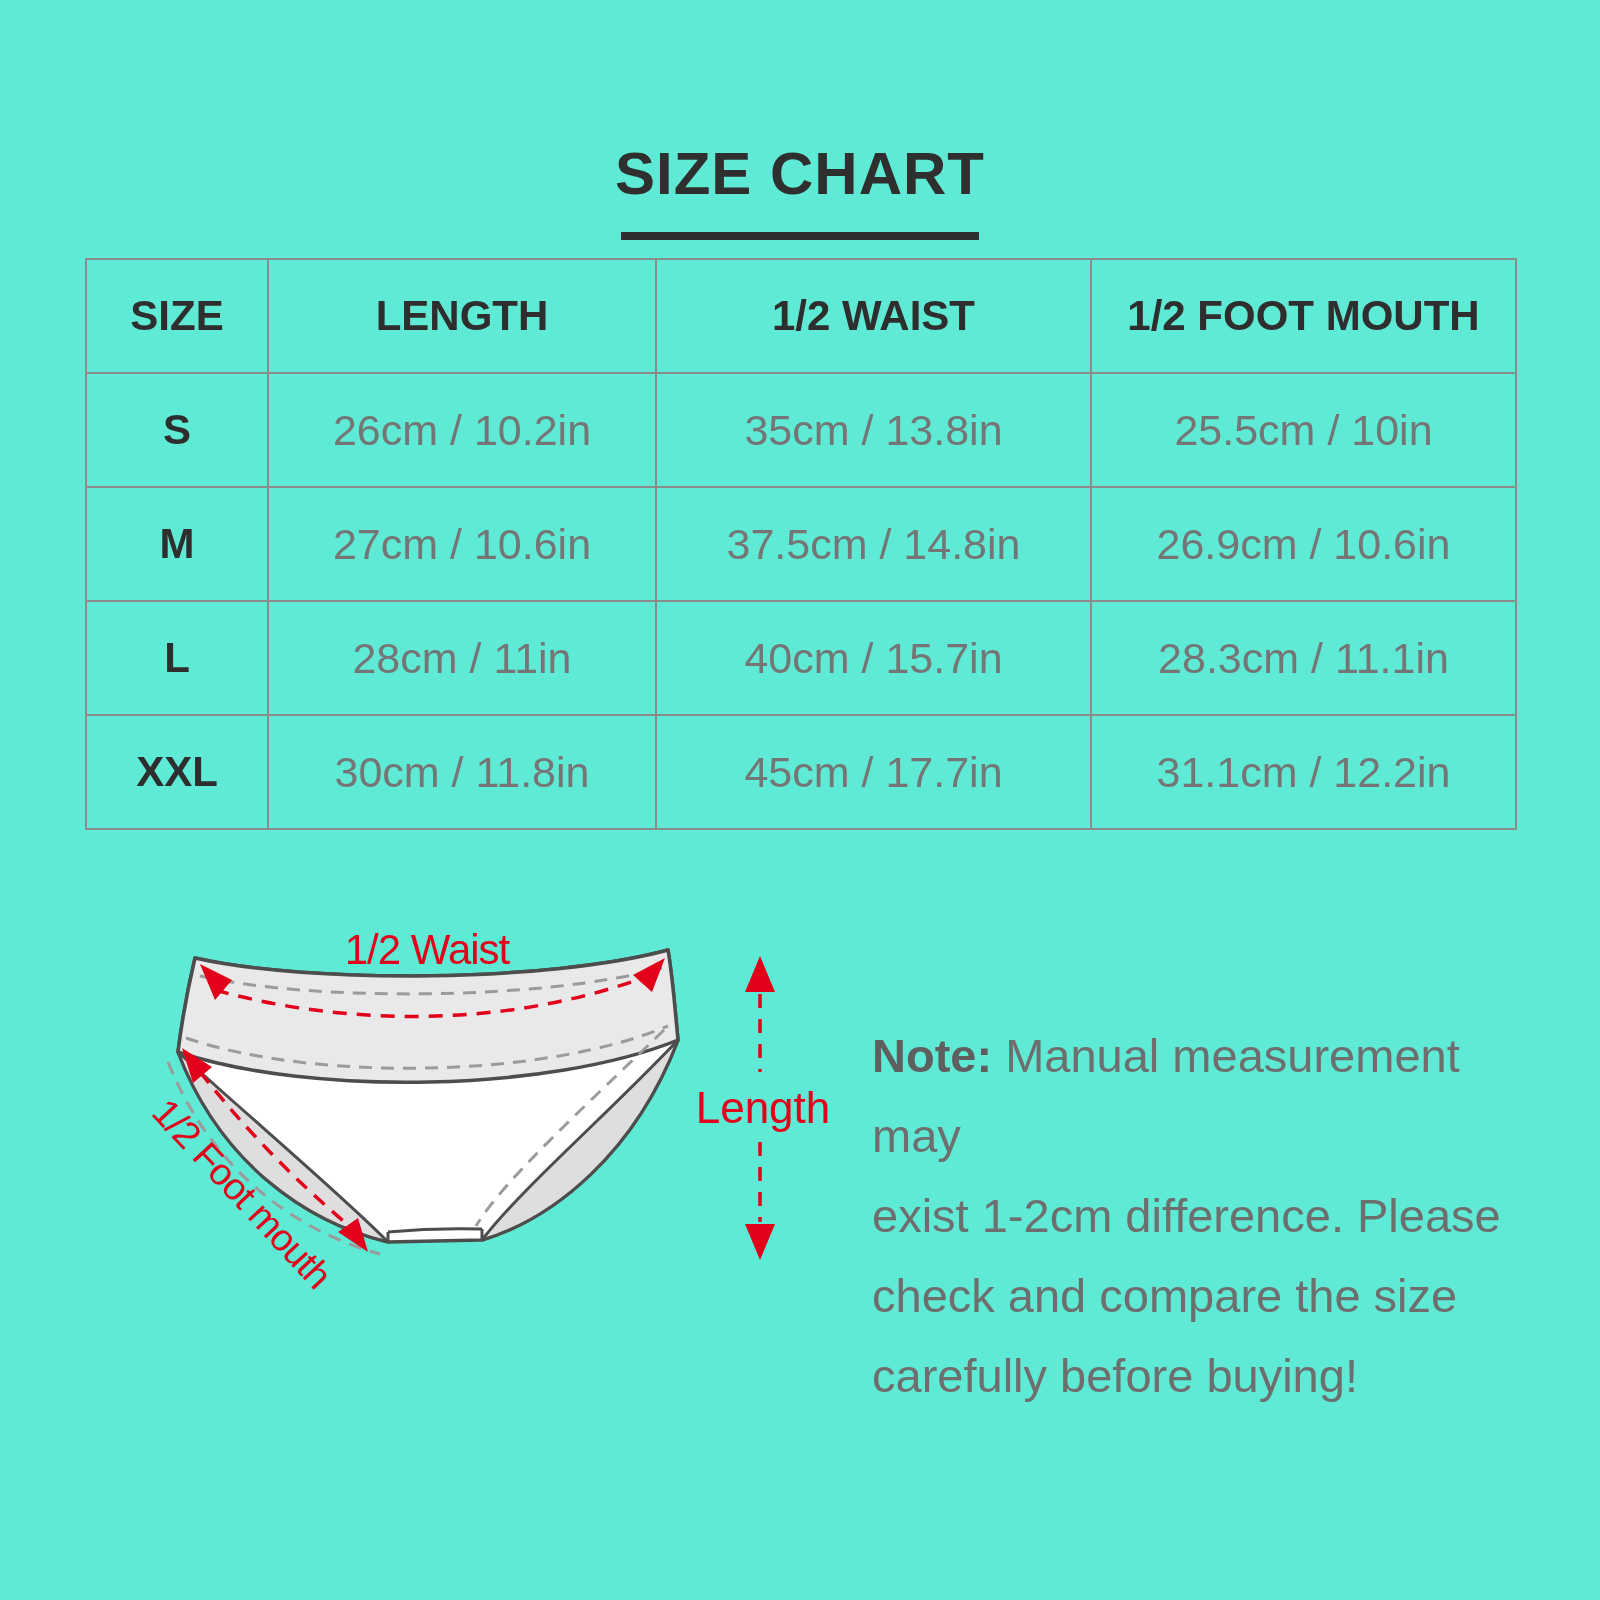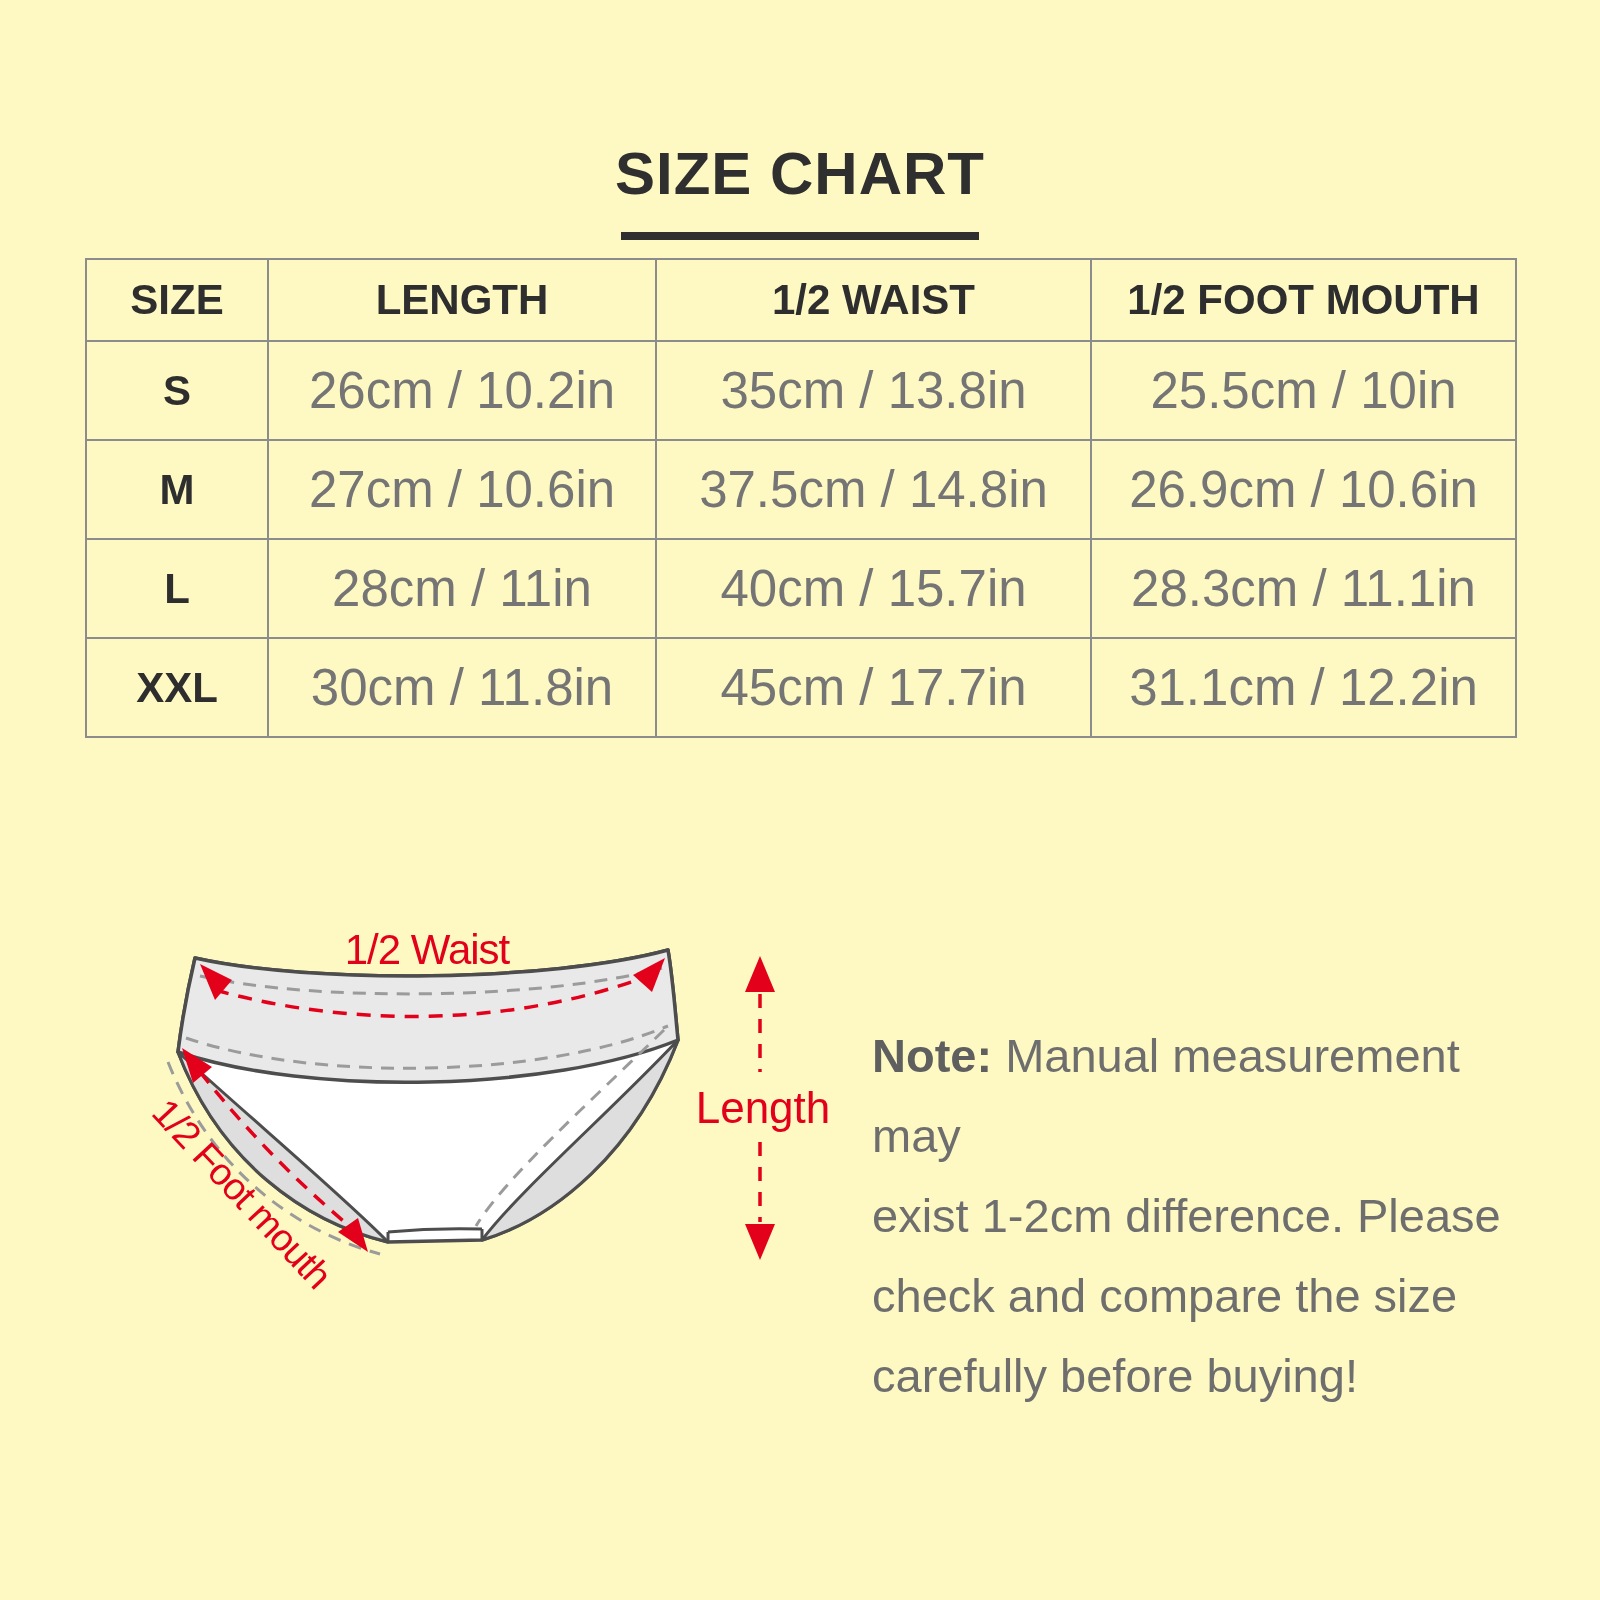--- a/index.html
+++ b/index.html
@@ -1,30 +1,30 @@
 <!DOCTYPE html>
 <html><head>
 <meta charset="utf-8">
 <style>
   html,body{margin:0;padding:0;background:#ffffff;}
-  .page{position:relative;width:1600px;height:1600px;background:#fef9c3;overflow:hidden;
+  .page{position:relative;width:1600px;height:1600px;background:#5eead4;overflow:hidden;
         font-family:"Liberation Sans","DejaVu Sans",sans-serif;}
 
   
   .title-wrap{position:absolute;top:140px;left:0;width:1600px;text-align:center;}
   .title-wrap h1{margin:0;font-size:60px;font-weight:bold;letter-spacing:1px;color:#2f2f2f;line-height:68px;}
   .title-underline{display:inline-block;width:358px;height:8px;background:#2f2f2f;margin-top:5px;}
 
   
   table.size-table{position:absolute;left:85px;top:258px;width:1430px;height:480px;
                    border-collapse:collapse;table-layout:fixed;}
-  table.size-table th,table.size-table td{border:2px solid #8c8c8c;text-align:center;vertical-align:middle;padding:0;}
+  table.size-table th,table.size-table td{border:2px solid #8c8c8c;text-align:center;vertical-align:middle;padding:16px;}
   table.size-table thead th{font-size:42px;font-weight:bold;color:#2e2e2e;height:80px;}
   table.size-table tbody th{font-size:42px;font-weight:bold;color:#2e2e2e;height:80px;}
-  table.size-table tbody td{font-size:51px;font-weight:normal;color:#757575;}
+  table.size-table tbody td{font-size:43px;font-weight:normal;color:#757575;}
 
   
   .diagram{position:absolute;left:120px;top:880px;width:700px;height:440px;overflow:visible;}
 
   
   .note{position:absolute;left:872px;top:1016px;width:640px;
         font-size:47px;line-height:80px;color:#6e6e6e;}
   .note .note-label{font-weight:bold;color:#5f5f5f;}
   .note .note-body{white-space:pre-line;}
 </style>

